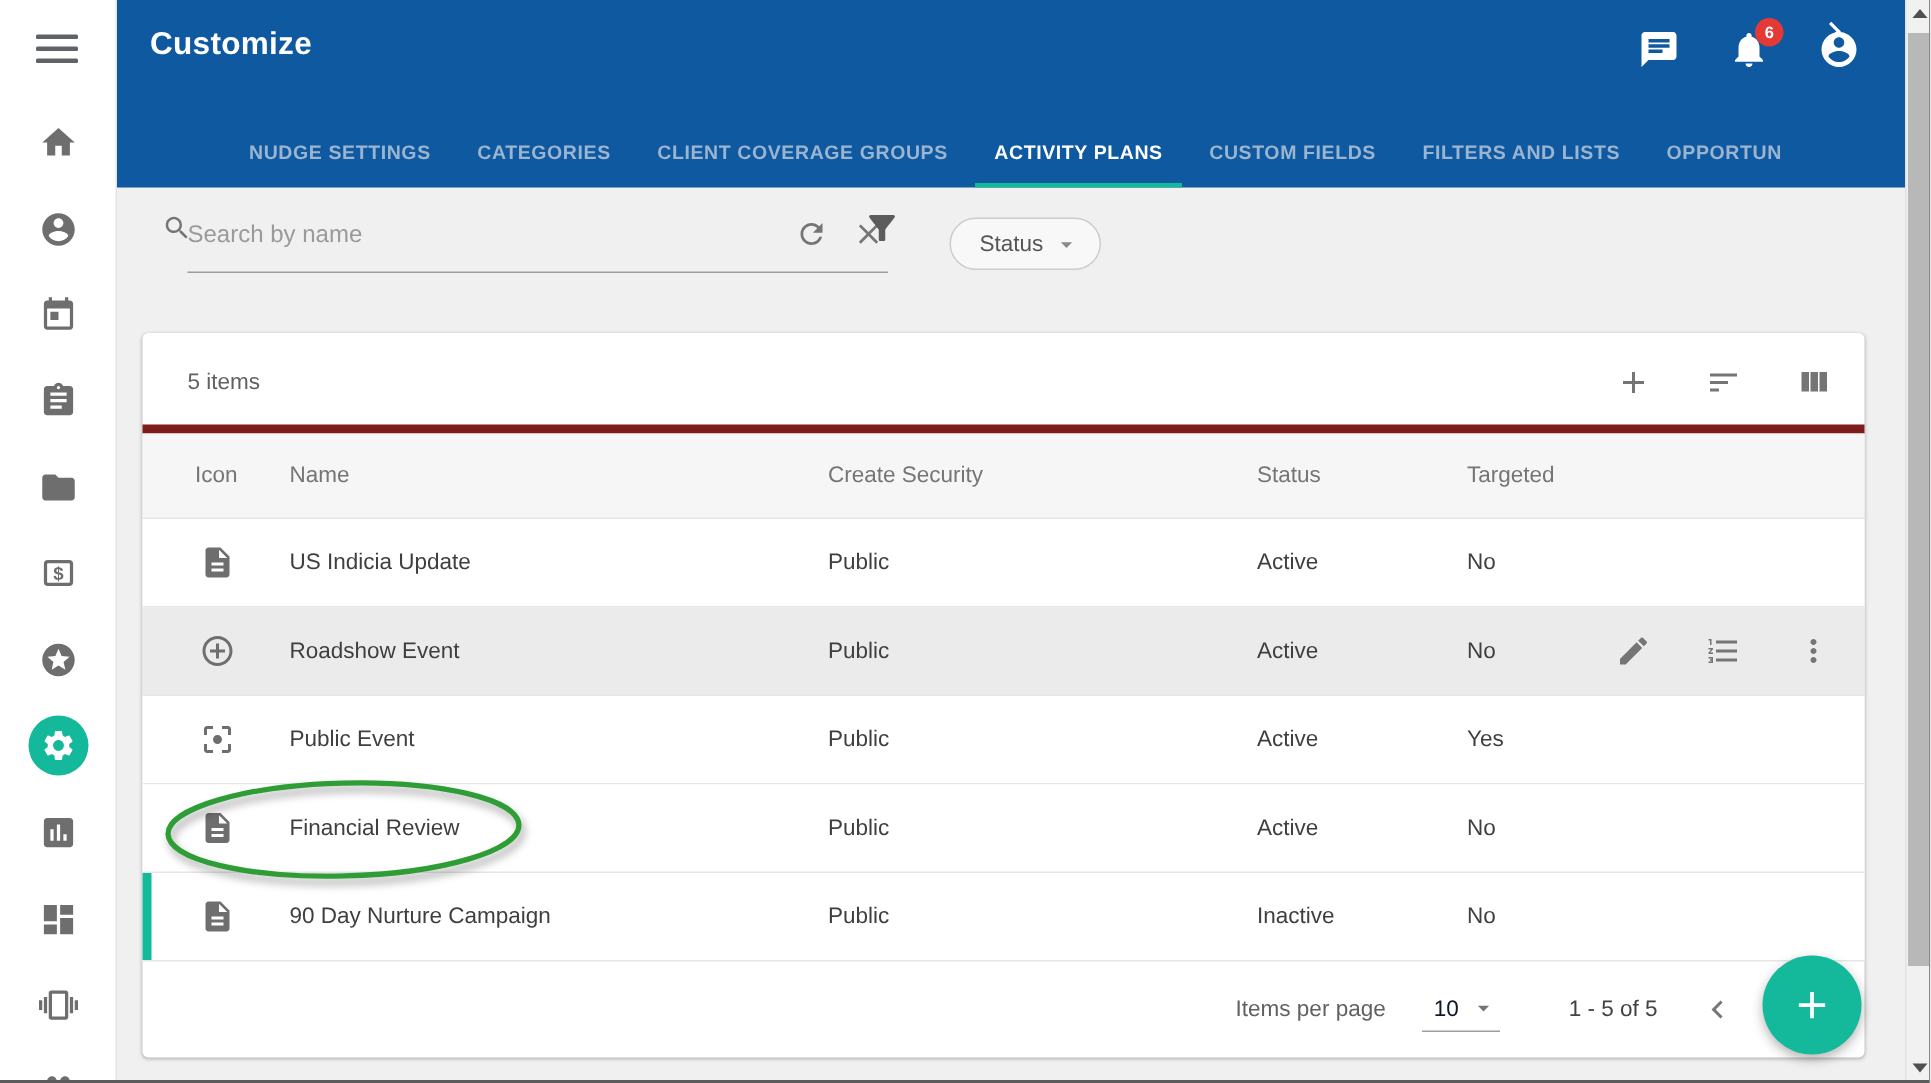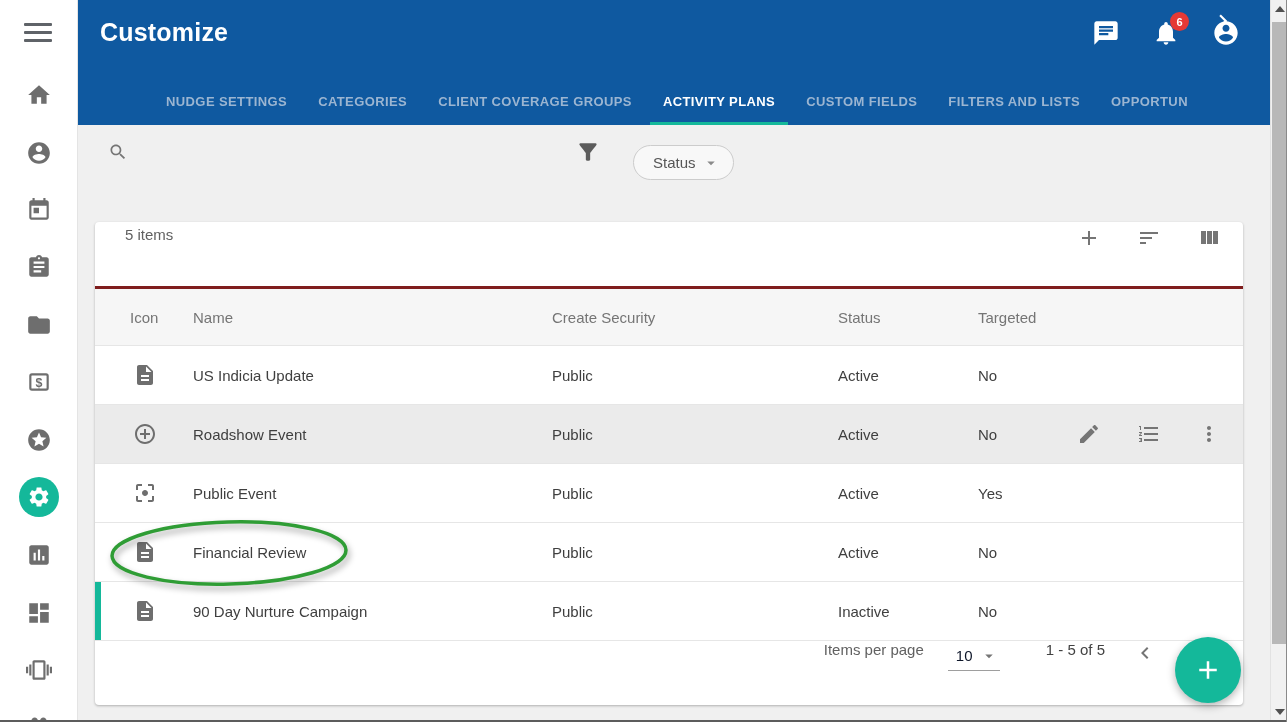--- a/index.html
+++ b/index.html
@@ -11,21 +11,21 @@
   .sidebar { position:absolute; left:0; top:0; width:78px; height:722px; background:#ffffff; border-right:1px solid #e4e4e4; z-index:5; overflow:hidden; }
   .side-item { position:absolute; left:19px; width:40px; height:40px; display:flex; align-items:center; justify-content:center; color:#6e6e6e; cursor:pointer; }
   .side-item svg { width:26px; height:26px; fill:currentColor; }
   .side-item.active { background:#14b89a; border-radius:50%; color:#ffffff; }
   .side-item.active svg { width:24px; height:24px; }
   .hamburger { position:absolute; left:24px; top:23px; width:28px; height:19px; display:flex; flex-direction:column; justify-content:space-between; cursor:pointer; }
   .hamburger span { display:block; height:3px; background:#5f6368; border-radius:1px; }
 
   
   .appbar { position:absolute; left:78px; top:0; width:1192px; height:125px; background:#0f59a0; z-index:4; }
-  .page-title { position:absolute; left:22px; top:18px; color:#ffffff; font-size:25px; font-weight:bold; letter-spacing:0.2px; }
+  .page-title { position:absolute; left:22px; top:18px; color:#ffffff; font-size:21px; font-weight:bold; letter-spacing:0.2px; }
   .appbar-actions { position:absolute; right:30px; top:19px; display:flex; gap:32px; }
   .appbar-actions .abtn { position:relative; width:28px; height:28px; color:#ffffff; cursor:pointer; }
   .appbar-actions svg { width:28px; height:28px; fill:currentColor; }
   .badge { position:absolute; top:-7px; right:-9px; min-width:19px; height:19px; background:#e53935; border-radius:50%; color:#fff; font-size:11px; font-weight:bold; display:flex; align-items:center; justify-content:center; }
   .tabs { position:absolute; left:0; bottom:0; width:100%; height:45px; display:flex; align-items:stretch; padding-left:75px; }
   .tab { display:flex; align-items:center; padding:0 13px; margin-right:5px; color:#9bb5d1; font-size:13px; font-weight:bold; letter-spacing:0.4px; white-space:nowrap; border-bottom:3px solid transparent; cursor:pointer; }
   .tab.active { color:#ffffff; border-bottom-color:#14b89a; }
   .tab-overflow { position:absolute; right:34px; top:8px; width:26px; height:26px; color:#ffffff; cursor:pointer; }
   .tab-overflow svg { width:26px; height:26px; fill:currentColor; }
 
@@ -41,21 +41,21 @@
   .field-btn { width:24px; height:24px; color:#757575; cursor:pointer; margin-left:14px; }
   .field-btn svg { width:22px; height:22px; fill:currentColor; }
   .funnel-btn { position:absolute; left:497px; top:14px; width:26px; height:26px; color:#5c5c5c; cursor:pointer; }
   .funnel-btn svg { width:26px; height:26px; fill:currentColor; }
   .status-chip { position:absolute; left:555px; top:20px; height:35px; padding:0 13px 0 19px; border:1px solid #cccccc; border-radius:18px; background:rgba(255,255,255,0.55); display:flex; align-items:center; gap:6px; cursor:pointer; }
   .status-chip .chip-label { font-size:15px; color:#555555; }
   .status-chip svg { width:18px; height:18px; fill:#8a8a8a; }
 
   
   .card { position:absolute; left:17px; top:97px; width:1148px; height:483px; background:#ffffff; border-radius:4px; box-shadow:0 1px 3px rgba(0,0,0,0.18), 0 1px 2px rgba(0,0,0,0.10); }
-  .card-toolbar { height:67px; display:flex; align-items:flex-start; padding:4px 22px 0 30px; border-bottom:3px solid #7f1d1d; }
+  .card-toolbar { height:67px; display:flex; align-items:center; padding:4px 22px 0 30px; border-bottom:6px solid #7f1d1d; }
   .items-count { font-size:15px; color:#616161; }
   .card-toolbar .spacer { flex:1; }
   .tool-btn { width:24px; height:24px; color:#757575; cursor:pointer; margin-left:36px; }
   .tool-btn svg { width:24px; height:24px; fill:currentColor; }
 
   .thead { position:relative; height:57px; background:#f6f6f6; border-bottom:1px solid #e6e6e6; }
   .th { position:absolute; top:50%; transform:translateY(-50%); font-size:15px; color:#757575; }
   .trow { position:relative; height:59px; background:#ffffff; border-bottom:1px solid #e6e6e6; cursor:pointer; }
   .trow.hovered { background:#ebebeb; }
   .td { position:absolute; top:50%; transform:translateY(-50%); font-size:15px; color:#3f3f3f; }
@@ -64,21 +64,21 @@
   .col-icon svg { width:24px; height:24px; fill:currentColor; }
   .col-name { left:98px; }
   .col-sec  { left:457px; }
   .col-stat { left:743px; }
   .col-targ { left:883px; }
   .row-accent { position:absolute; left:0; top:0; width:6px; height:100%; background:#14b89a; }
   .row-actions { position:absolute; right:0; top:0; height:100%; display:flex; align-items:center; padding-right:22px; }
   .ract { width:24px; height:24px; color:#757575; cursor:pointer; margin-left:36px; }
   .ract svg { width:24px; height:24px; fill:currentColor; }
 
-  .pagination { height:63px; display:flex; align-items:flex-start; justify-content:flex-end; padding-right:86px;margin-left:32px; }
+  .pagination { height:63px; display:flex; align-items:center; justify-content:flex-end; padding-right:86px;margin-left:32px; }
   .pp-label { font-size:15px; color:#616161; }
   .pp-select { margin-left:24px; width:52px; height:30px; display:flex; align-items:center; justify-content:space-between; border-bottom:1px solid #9e9e9e; padding:0 2px 0 8px; cursor:pointer; }
   .pp-select .pp-value { font-size:15px; color:#0f172a; }
   .pp-select svg { width:18px; height:18px; fill:#757575; }
   .pp-range { margin-left:46px; font-size:15px; color:#424242; }
   .pp-prev { margin-left:28px; width:24px; height:24px; color:#757575; cursor:pointer; }
   .pp-prev svg { width:24px; height:24px; fill:currentColor; }
 
   
   .fab { position:absolute; left:1175px; top:637px; width:66px; height:66px; border-radius:50%; background:#14b89a; border:none; box-shadow:0 3px 8px rgba(0,0,0,0.3); cursor:pointer; z-index:20; display:flex; align-items:center; justify-content:center; }
@@ -212,20 +212,33 @@
     </div>
   </header>
 
   <div class="content">
 
     <div class="filter-row">
       <div class="search-icon">
         <svg viewBox="0 0 24 24">
             <path d="M15.5 14h-.79l-.28-.27C15.41 12.59 16 11.11 16 9.5 16 5.91 13.09 3 9.5 3S3 5.91 3 9.5 5.91 16 9.5 16c1.61 0 3.09-.59 4.23-1.57l.27.28v.79l5 4.99L20.49 19l-4.99-5zm-6 0C7.01 14 5 11.99 5 9.5S7.01 5 9.5 5 14 7.01 14 9.5 11.99 14 9.5 14z"></path>
           </svg>
+      </div>
+      <div class="search-field">
+        <input type="text" placeholder="Search by name" style="">
+        <div class="field-btn">
+          <svg viewBox="0 0 24 24">
+              <path d="M17.65 6.35C16.2 4.9 14.21 4 12 4c-4.42 0-7.99 3.58-7.99 8s3.57 8 7.99 8c3.73 0 6.84-2.55 7.73-6h-2.08c-.82 2.33-3.04 4-5.65 4-3.31 0-6-2.69-6-6s2.69-6 6-6c1.66 0 3.14.69 4.22 1.78L13 11h7V4l-2.35 2.35z"></path>
+            </svg>
+        </div>
+        <div class="field-btn">
+          <svg viewBox="0 0 24 24">
+              <path d="M19 6.41L17.59 5 12 10.59 6.41 5 5 6.41 10.59 12 5 17.59 6.41 19 12 13.41 17.59 19 19 17.59 13.41 12z"></path>
+            </svg>
+        </div>
       </div>
       <div class="funnel-btn">
         <svg viewBox="0 0 24 24">
             <path d="M4.25 5.61C6.27 8.2 10 13 10 13v6c0 .55.45 1 1 1h2c.55 0 1-.45 1-1v-6s3.73-4.8 5.75-7.39c.51-.66.04-1.61-.79-1.61H5.04c-.83 0-1.3.95-.79 1.61z"></path>
           </svg>
       </div>
       <div class="status-chip">
         <span class="chip-label">Status</span>
         <svg viewBox="0 0 24 24">
             <path d="M7 10l5 5 5-5z"></path>

